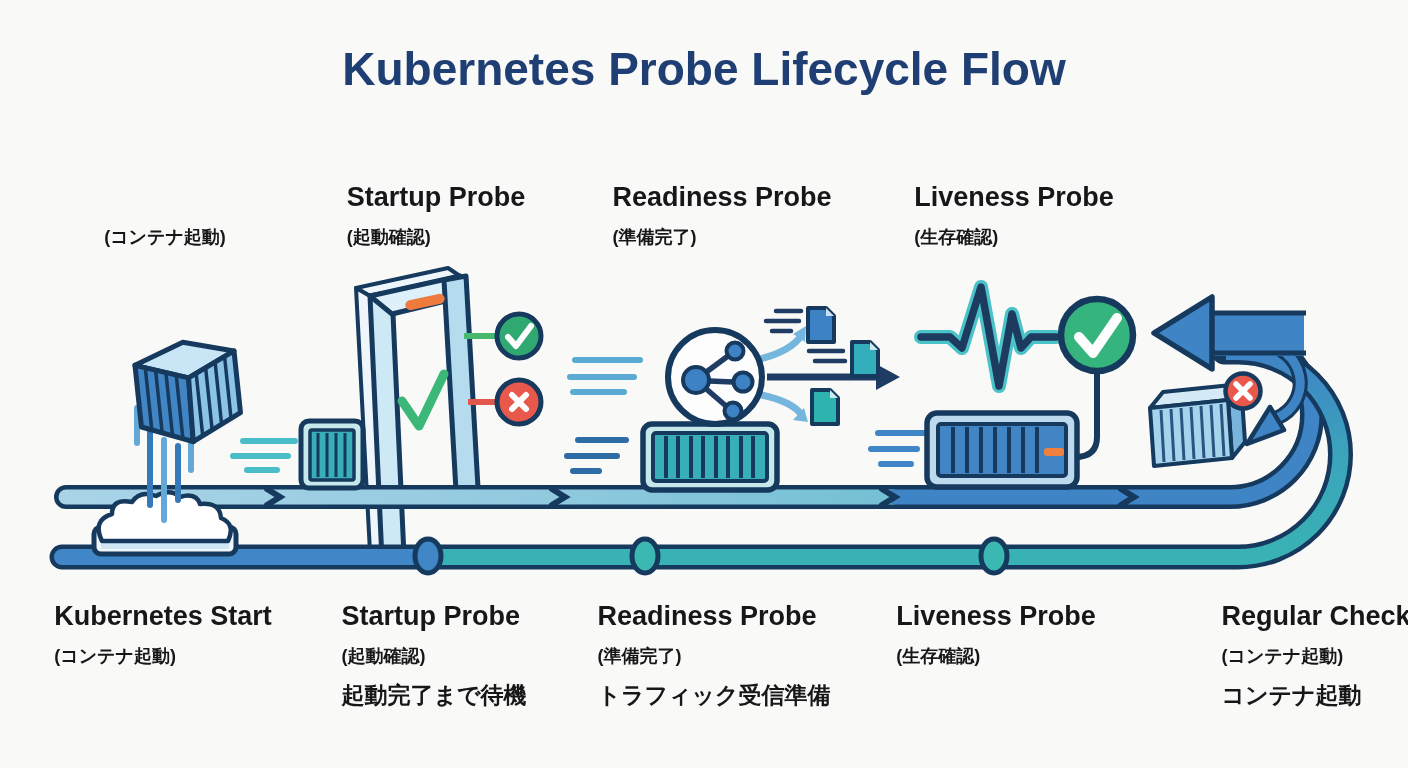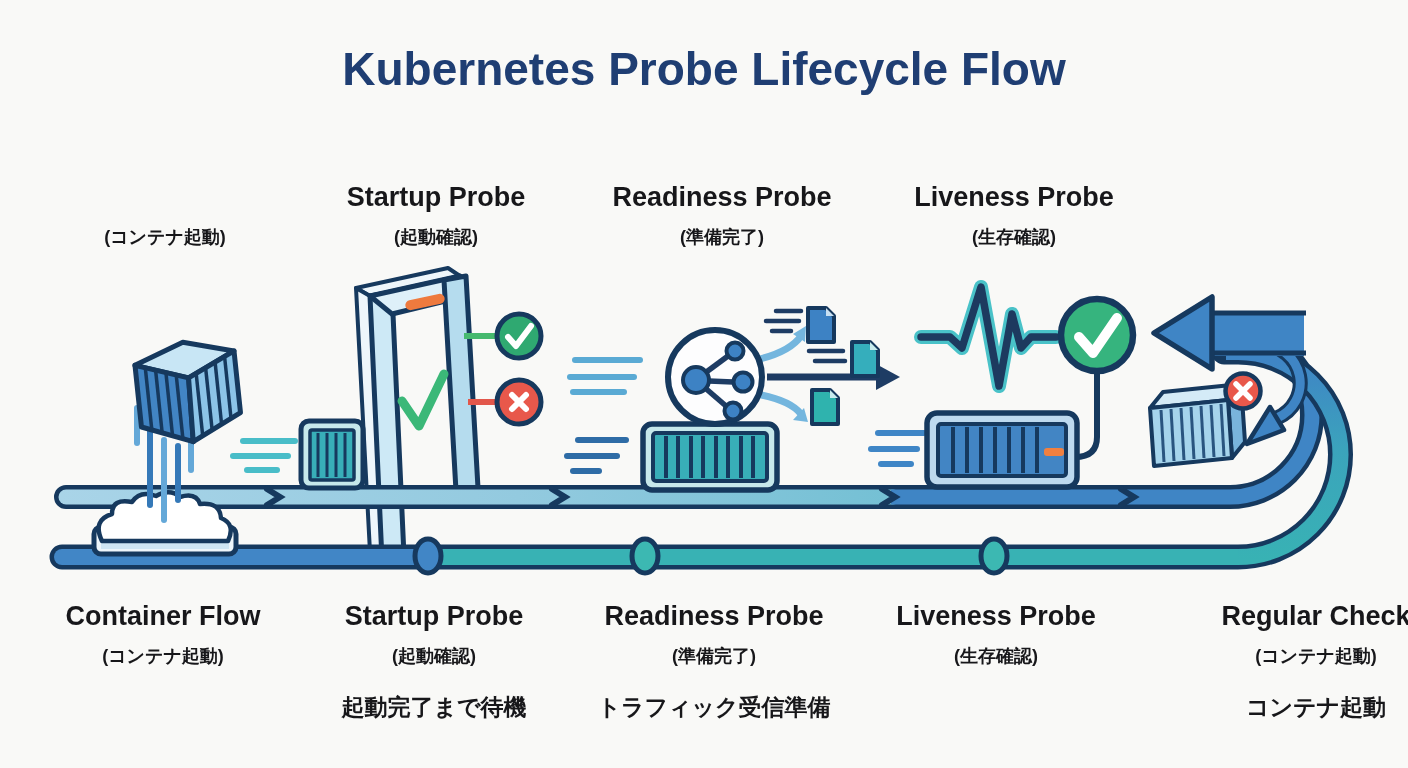--- a/index.html
+++ b/index.html
@@ -11,25 +11,25 @@
   }
   .canvas{position:relative;width:1408px;height:731px;}
   .diagram-svg{position:absolute;left:0;top:0;}
   .page-title{
     position:absolute;left:704px;top:42px;transform:translateX(-50%);
     font-size:46px;font-weight:800;color:#1f3e73;white-space:nowrap;
     letter-spacing:0px;
   }
   .stage-label{
     position:absolute;transform:translateX(-50%);
-    text-align:center;white-space:nowrap;
+    white-space:nowrap;
   }
   .stage-title{font-size:27px;font-weight:800;height:40px;line-height:40px;}
   .stage-sub{font-size:18px;font-weight:800;height:40px;line-height:40px;}
-  .stage-note{font-size:23px;font-weight:700;height:34px;line-height:34px;margin-top:14px;}
+  .stage-note{font-size:23px;font-weight:700;height:34px;line-height:34px;margin-top:2px;}
 </style>
 </head>
 <body>
 
 <div class="canvas">
 
   <svg class="diagram-svg" width="1408" height="768" viewBox="0 0 1408 768">
     <defs>
       <linearGradient id="upperBarGrad" x1="60" y1="0" x2="893" y2="0" gradientUnits="userSpaceOnUse">
         <stop offset="0" stop-color="#a9d4e8"></stop>
@@ -290,21 +290,21 @@
   <div class="stage-label" style="left:722px;top:177px;">
     <div class="stage-title">Readiness Probe</div>
     <div class="stage-sub">(準備完了)</div>
   </div>
   <div class="stage-label" style="left:1014px;top:177px;">
     <div class="stage-title">Liveness Probe</div>
     <div class="stage-sub">(生存確認)</div>
   </div>
 
   <div class="stage-label" style="left:163px;top:596px;">
-    <div class="stage-title">Container Flow</div>
+    <div class="stage-title">Kubernetes Start</div>
     <div class="stage-sub">(コンテナ起動)</div>
     <div class="stage-note"></div>
   </div>
   <div class="stage-label" style="left:434px;top:596px;">
     <div class="stage-title">Startup Probe</div>
     <div class="stage-sub">(起動確認)</div>
     <div class="stage-note">起動完了まで待機</div>
   </div>
   <div class="stage-label" style="left:714px;top:596px;">
     <div class="stage-title">Readiness Probe</div>

